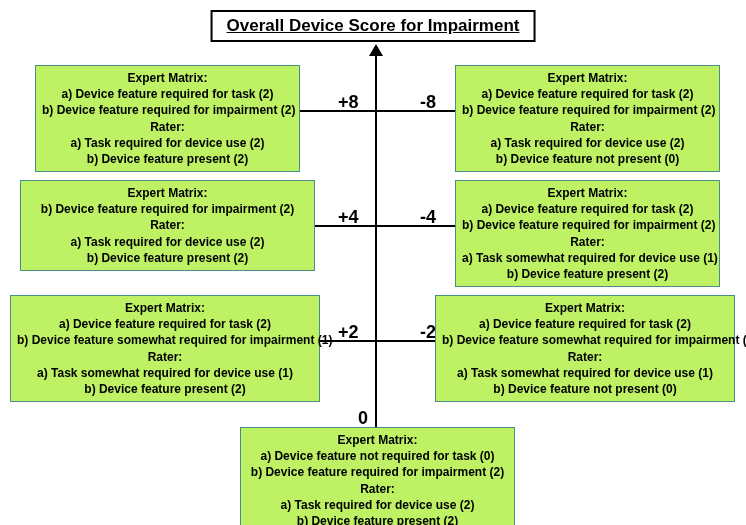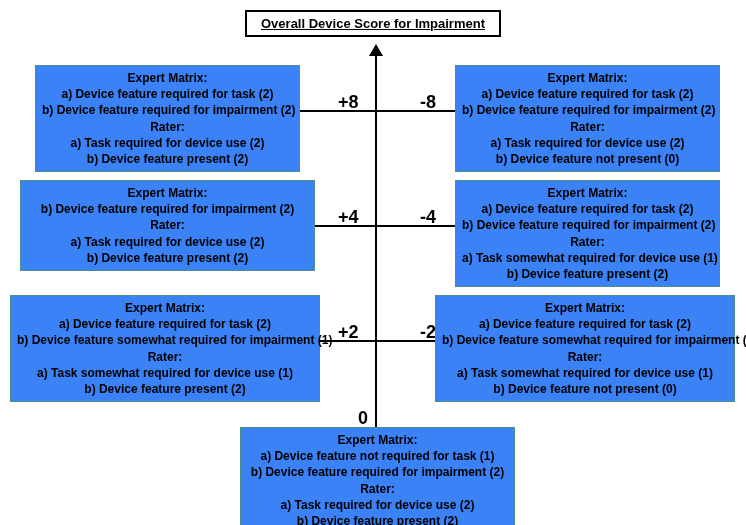--- a/index.html
+++ b/index.html
@@ -9,21 +9,21 @@
     width: 746px;
     height: 525px;
     position: relative;
     overflow: hidden;
   }
   .title {
     position: absolute;
     left: 50%;
     transform: translateX(-50%);
     top: 10px;
-    font-size: 13px;
+    font-size: 17px;
     font-weight: bold;
     text-decoration: underline;
     padding: 4px 14px;
     border: 2px solid #000;
     background: #fff;
   }
   .axis-v {
     position: absolute;
     left: 375px;
     top: 50px;
@@ -47,21 +47,21 @@
     background: #000;
   }
   .score {
     position: absolute;
     font-size: 18px;
     font-weight: bold;
     color: #000;
   }
   .box {
     position: absolute;
-    background: #3b82f6;
+    background: #bef264;
     border: 1.5px solid #4a8f86;
     font-size: 12px;
     font-weight: bold;
     text-align: center;
     padding: 4px 6px;
     line-height: 1.35;
     color: #000;
     font-stretch: condensed;
   }
   .box .hdr { display:block; }
@@ -135,18 +135,18 @@
   <span class="hdr">Expert Matrix:</span>
   <span class="line">a) Device feature required for task (2)</span>
   <span class="line">b) Device feature somewhat required for impairment (1)</span>
   <span class="hdr">Rater:</span>
   <span class="line">a) Task  somewhat required for device use (1)</span>
   <span class="line">b) Device feature not present (0)</span>
 </div>
 
 <div class="box" style="top:427px; left:240px; width:275px;">
   <span class="hdr">Expert Matrix:</span>
-  <span class="line">a) Device feature not required for task (1)</span>
+  <span class="line">a) Device feature not required for task (0)</span>
   <span class="line">b) Device feature required for impairment (2)</span>
   <span class="hdr">Rater:</span>
   <span class="line">a) Task  required for device use (2)</span>
   <span class="line">b) Device feature present (2)</span>
 </div>
 
 </body></html>

